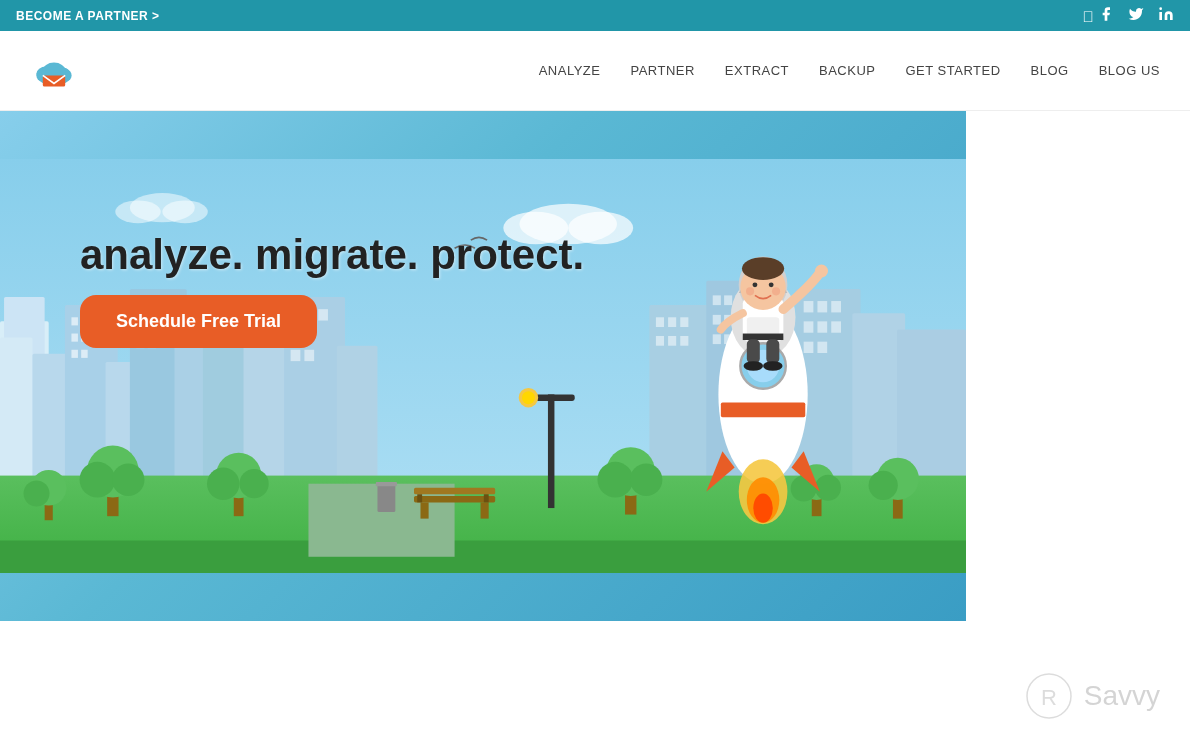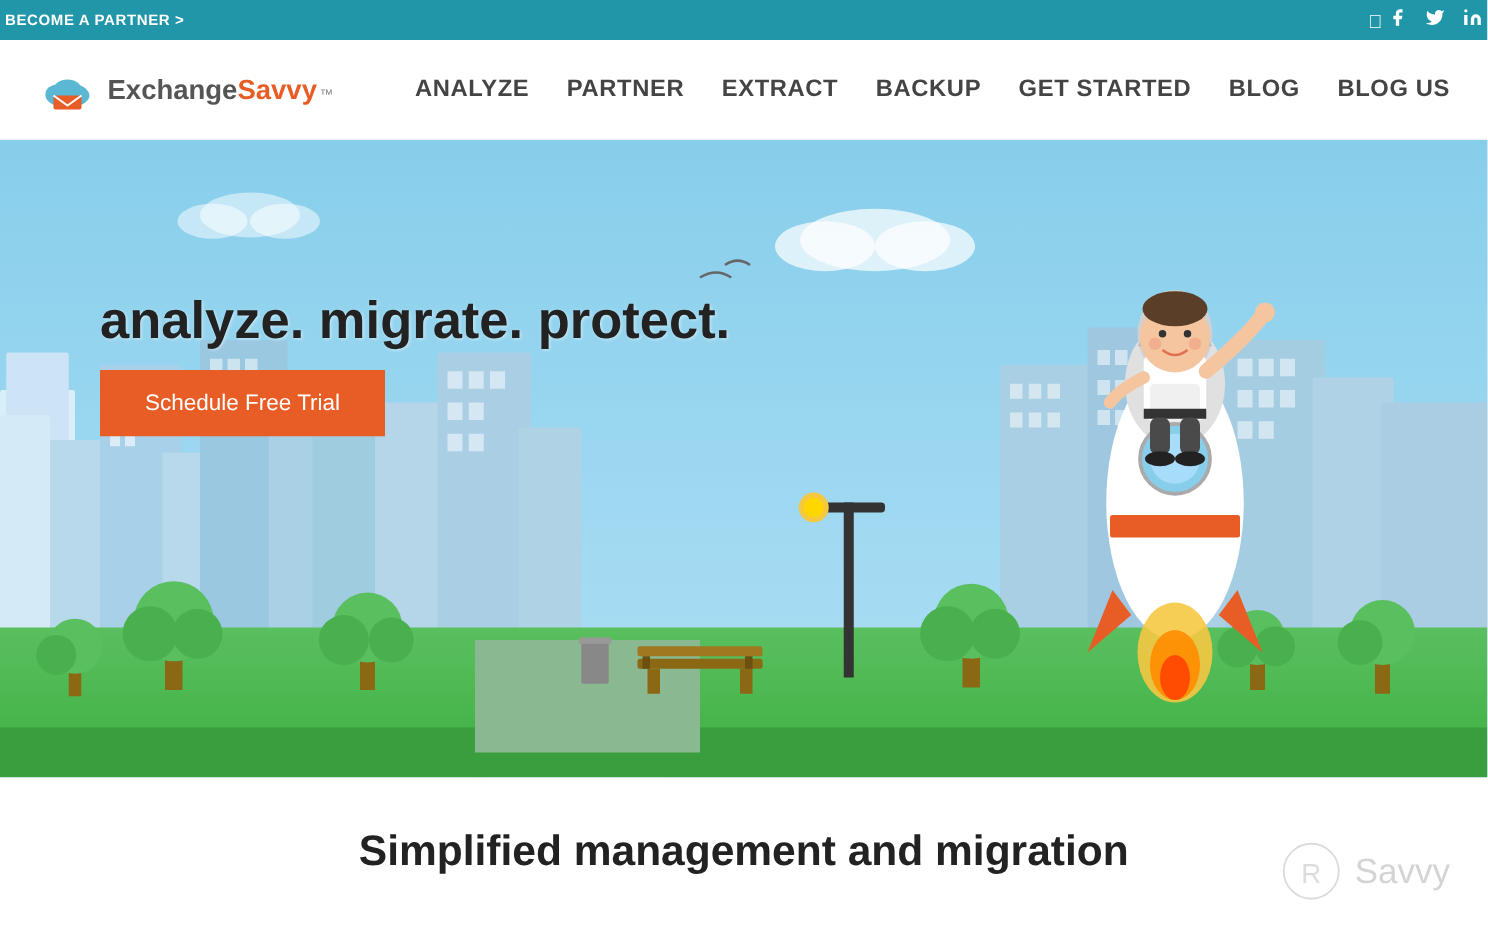--- a/index.html
+++ b/index.html
@@ -2,21 +2,21 @@
 <html><head>
   <meta charset="utf-8">
   <style>
     * { margin: 0; padding: 0; box-sizing: border-box; }
     body { font-family: Arial, sans-serif; width: 1190px; overflow-x: hidden; }
 
     
     .top-banner {
       background-color: #2196a8;
       color: white;
-      padding: 6px 4px;
+      padding: 6px 16px;
       font-size: 12px;
       font-weight: bold;
       display: flex;
       align-items: center;
       justify-content: space-between;
     }
     .top-banner-left {
       display: flex;
       align-items: center;
       gap: 4px;
@@ -75,32 +75,32 @@
       vertical-align: super;
       margin-left: 2px;
     }
     .nav {
       display: flex;
       gap: 30px;
       align-items: center;
     }
     .nav-item {
       color: #444;
-      font-size: 19px;
-      font-weight: 700;
+      font-size: 13px;
+      font-weight: 400;
       text-decoration: none;
       letter-spacing: 0.5px;
       cursor: pointer;
       text-align: center;
     }
 
     
     .hero {
       position: relative;
-      width: 1190px;
+      width: 966px;
       height: 510px;
       overflow: hidden;
       background: linear-gradient(135deg, #87CEEB 0%, #5ab8d4 40%, #3a9dc4 100%);
     }
 
     
     .hero-content {
       position: absolute;
       top: 120px;
       left: 80px;
@@ -117,22 +117,22 @@
       font-size: 18px;
       color: #333;
       margin-bottom: 32px;
     }
     .cta-button {
       background-color: #e85d26;
       color: white;
       border: none;
       padding: 16px 36px;
       font-size: 18px;
-      font-weight: normal;
-      border-radius: 0;
+      font-weight: bold;
+      border-radius: 16px;
       cursor: pointer;
     }
 
     
     .bottom-section {
       background: white;
       padding: 40px 20px 20px;
       text-align: center;
       position: relative;
       min-height: 120px;
@@ -198,25 +198,20 @@
   <div class="logo-area">
     <svg class="logo-icon" viewBox="0 0 60 45" xmlns="http://www.w3.org/2000/svg">
       <ellipse cx="30" cy="28" rx="22" ry="12" fill="#5ab8d4"></ellipse>
       <ellipse cx="20" cy="26" rx="12" ry="9" fill="#5ab8d4"></ellipse>
       <ellipse cx="40" cy="26" rx="10" ry="8" fill="#5ab8d4"></ellipse>
       <ellipse cx="30" cy="22" rx="14" ry="10" fill="#5ab8d4"></ellipse>
 
       <rect x="16" y="28" width="28" height="14" rx="2" fill="#e85d26"></rect>
       <polyline points="16,28 30,38 44,28" fill="none" stroke="white" stroke-width="2"></polyline>
     </svg>
-    <div class="logo-text">
-      <span class="logo-exchange">Exchange</span>
-      <span class="logo-savvy">Savvy</span>
-      <span class="logo-tm">™</span>
-    </div>
   </div>
   <nav class="nav">
     <a class="nav-item" href="#">ANALYZE</a>
     <a class="nav-item" href="#">PARTNER</a>
     <a class="nav-item" href="#">EXTRACT</a>
     <a class="nav-item" href="#">BACKUP</a>
     <a class="nav-item" href="#">GET STARTED</a>
     <a class="nav-item" href="#">BLOG</a>
     <a class="nav-item" href="#">BLOG US</a>
   </nav>
@@ -426,21 +421,20 @@
     <path d="M 560 110 Q 573 102 585 110" fill="none" stroke="#666" stroke-width="2"></path>
   </svg>
 
   <div class="hero-content">
     <h1 class="hero-headline">analyze. migrate. protect.</h1>
     <button class="cta-button">Schedule Free Trial</button>
   </div>
 </section>
 
 <section class="bottom-section">
-  <h2 class="bottom-headline">Simplified management and migration</h2>
 
   <div class="revain-watermark">
     <svg width="50" height="50" viewBox="0 0 50 50">
       <circle cx="25" cy="25" r="22" fill="none" stroke="#bbb" stroke-width="1.5"></circle>
       <text x="25" y="34" text-anchor="middle" font-size="22" fill="#bbb" font-weight="300">R</text>
     </svg>
     <span class="revain-text">Savvy</span>
   </div>
 </section>
 

